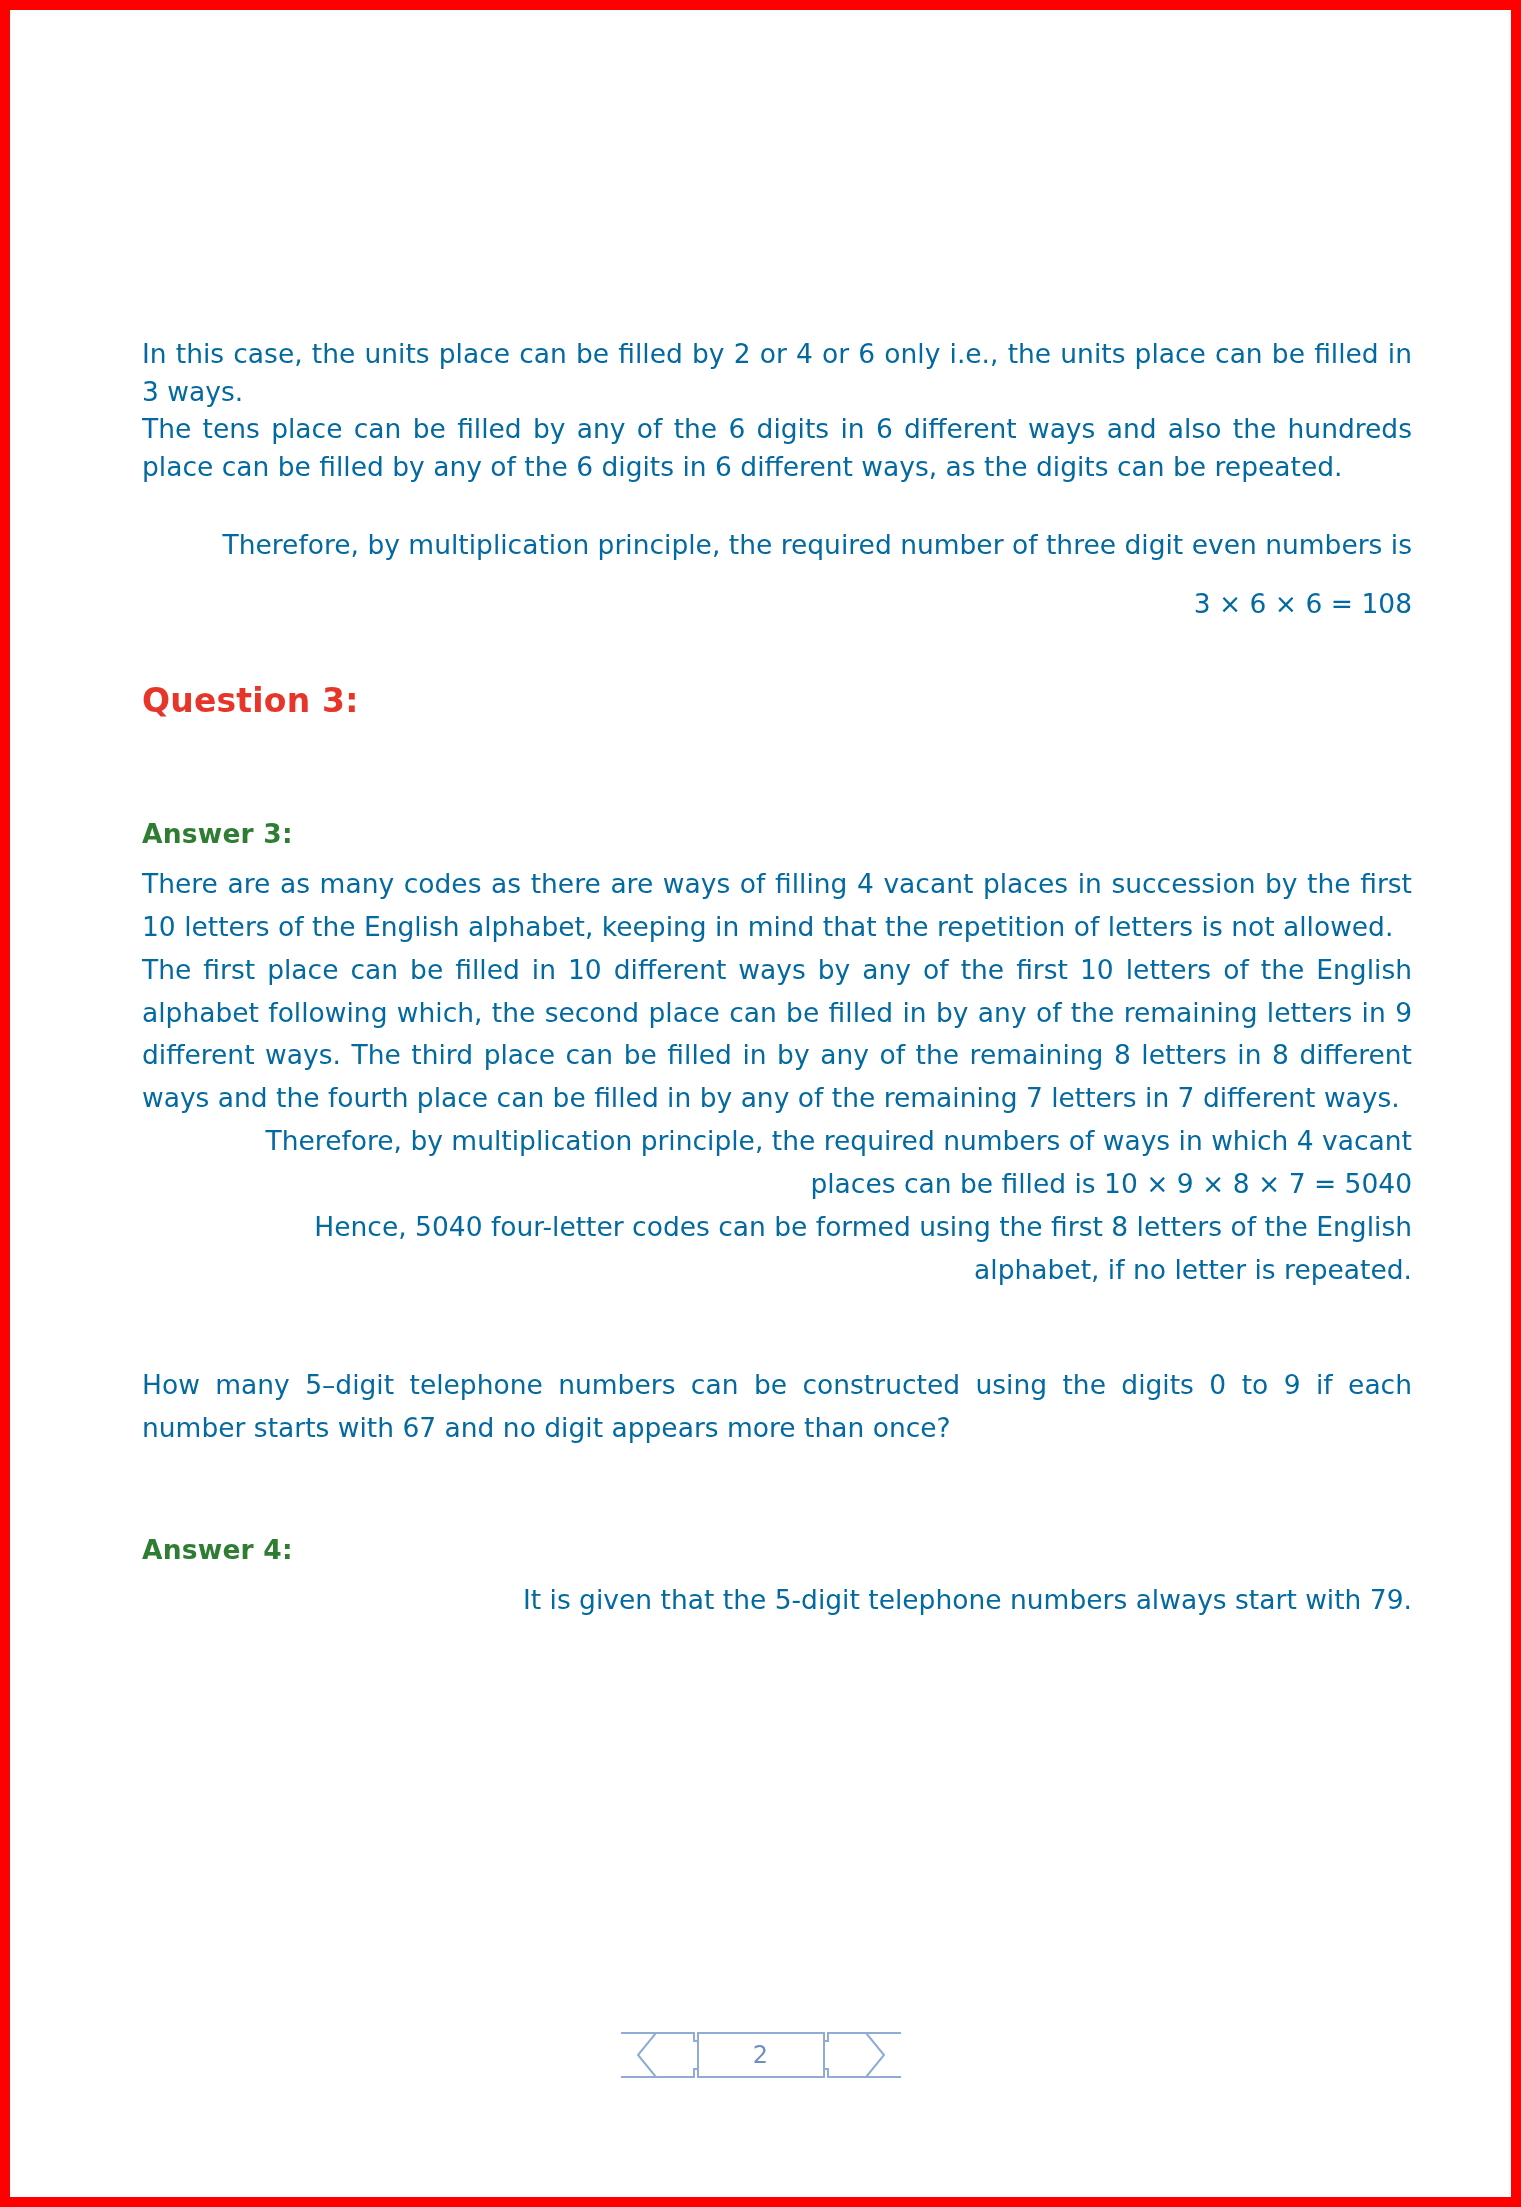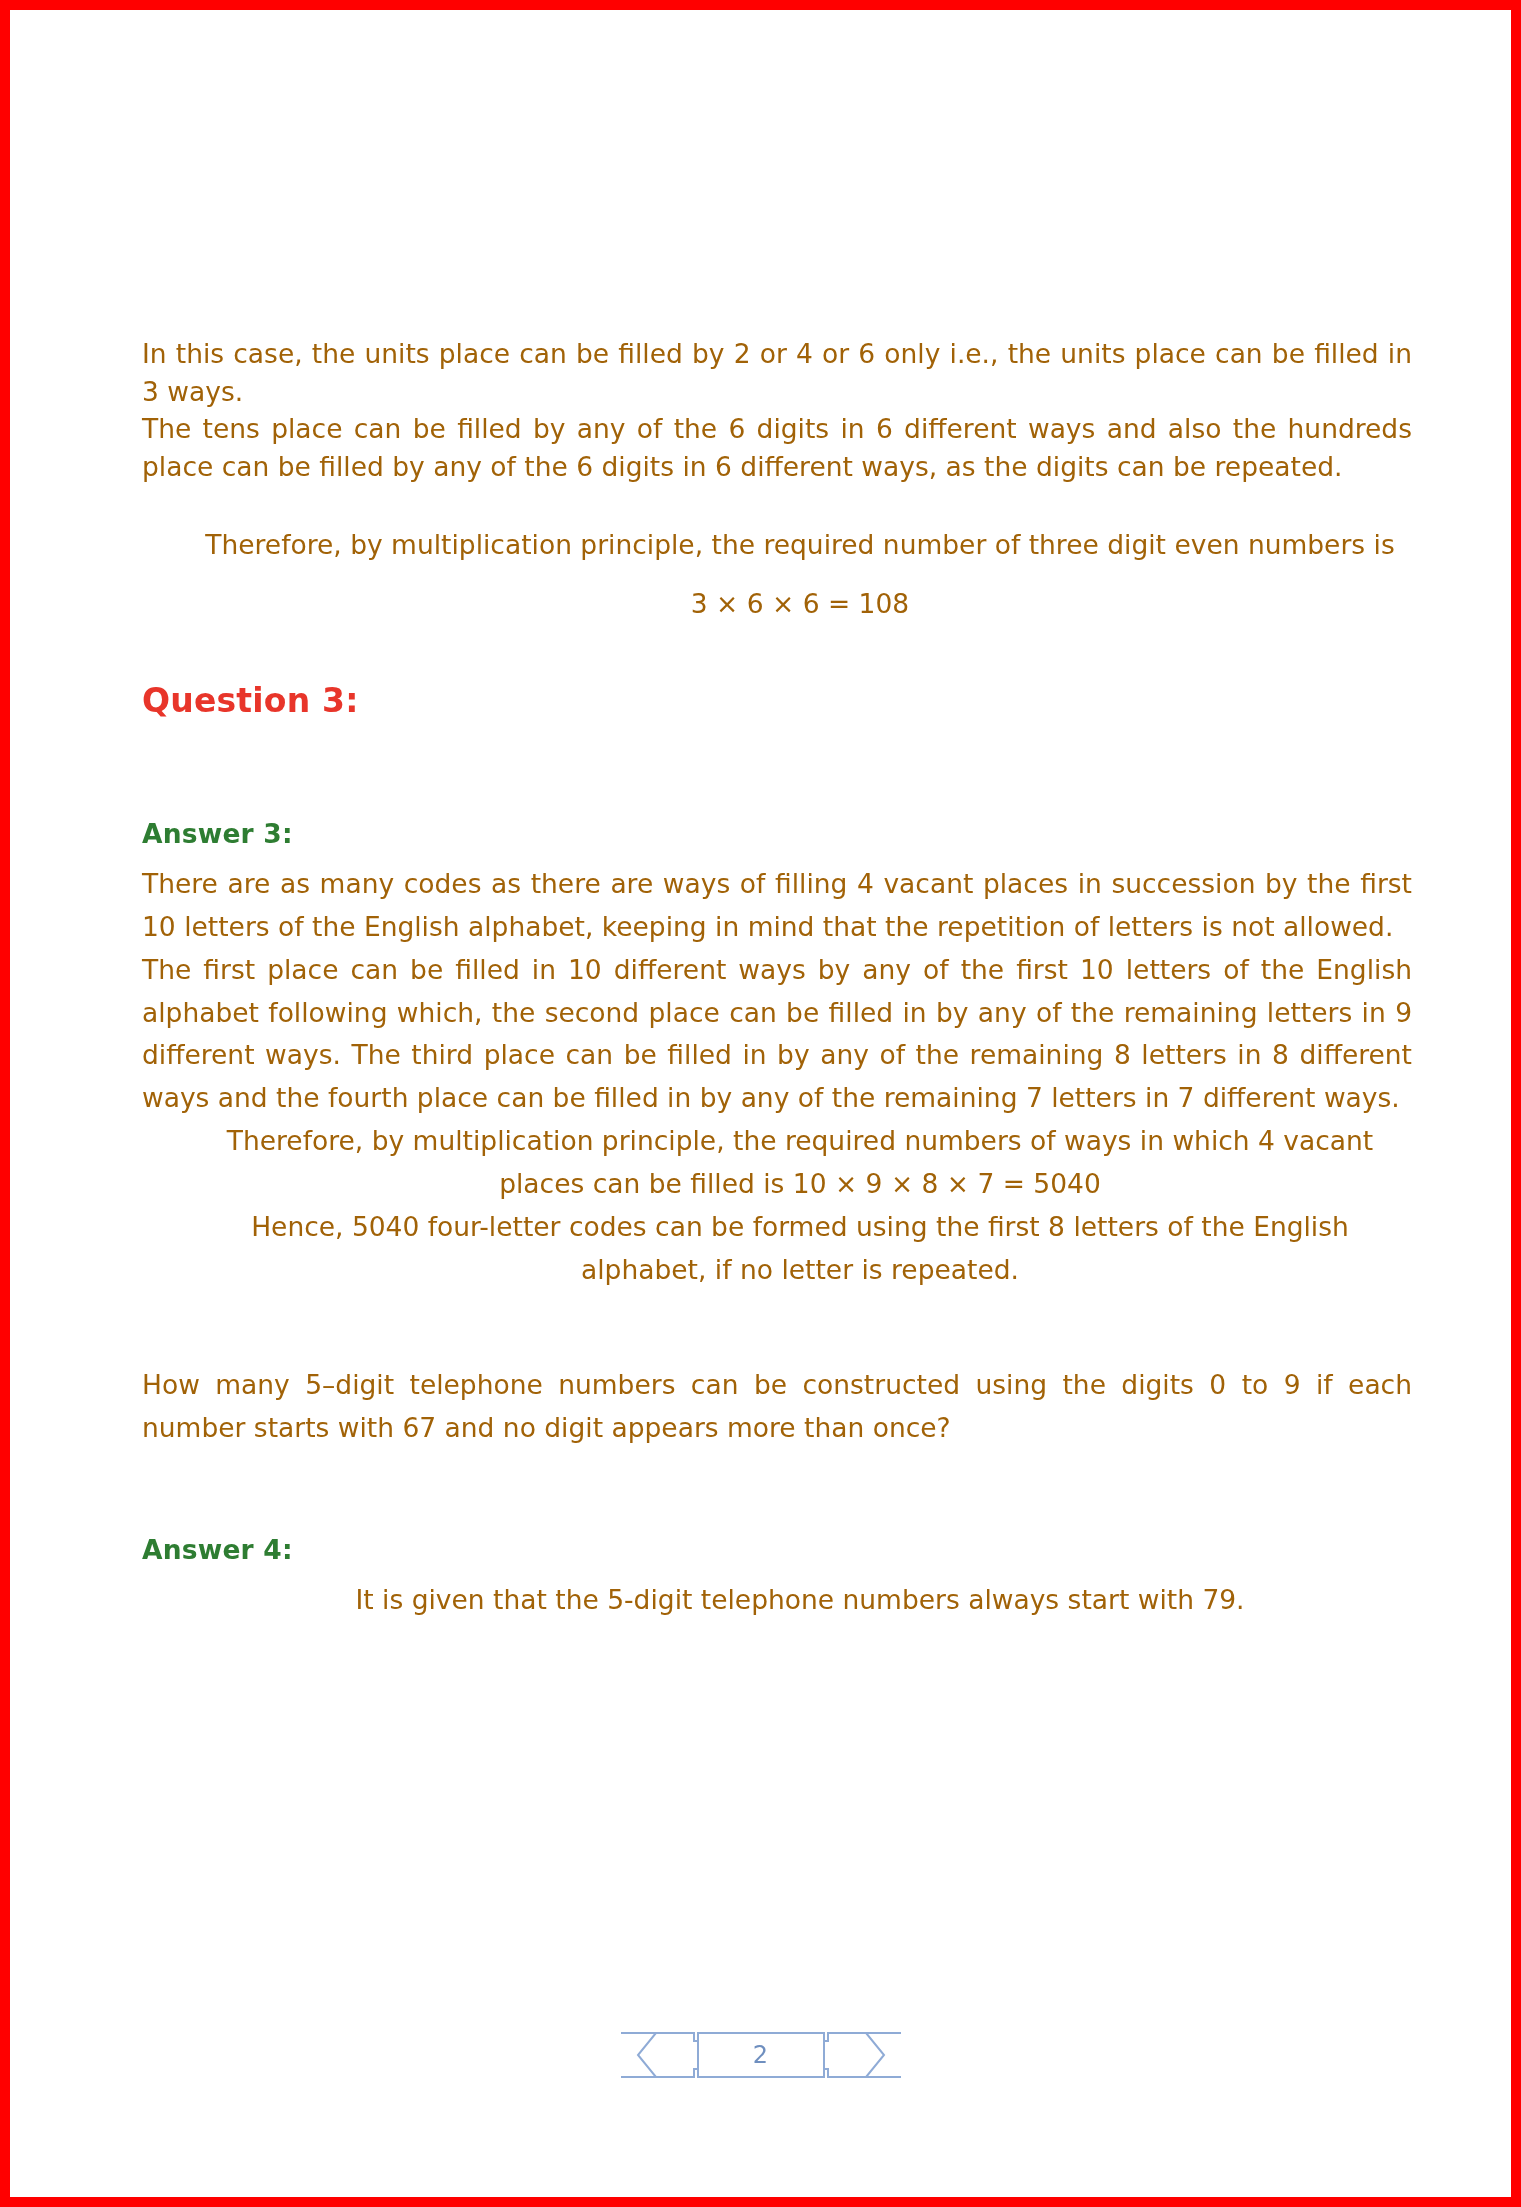--- a/index.html
+++ b/index.html
@@ -33,29 +33,29 @@
     left: 122px;
     top: 315px;
     width: 1270px;
   }
   p, h3 {
     margin: 0;
   }
   .para {
     font-size: 26.5px;
     line-height: 1.42;
-    color: #a16207;
+    color: #0369a1;
     text-align: justify;
     text-justify: inter-word;
   }
   .para.loose {
     line-height: 1.62;
   }
   .para.nojust {
-    text-align: center;
+    text-align: right;
     margin-left: 46px;
   }
   .gap-sm { height: 22px; }
   .gap-md { height: 40px; }
   .gap-lg { height: 58px; }
   .q-head {
     font-size: 33px;
     font-weight: bold;
     color: #e8352a;
     letter-spacing: 0.2px;

